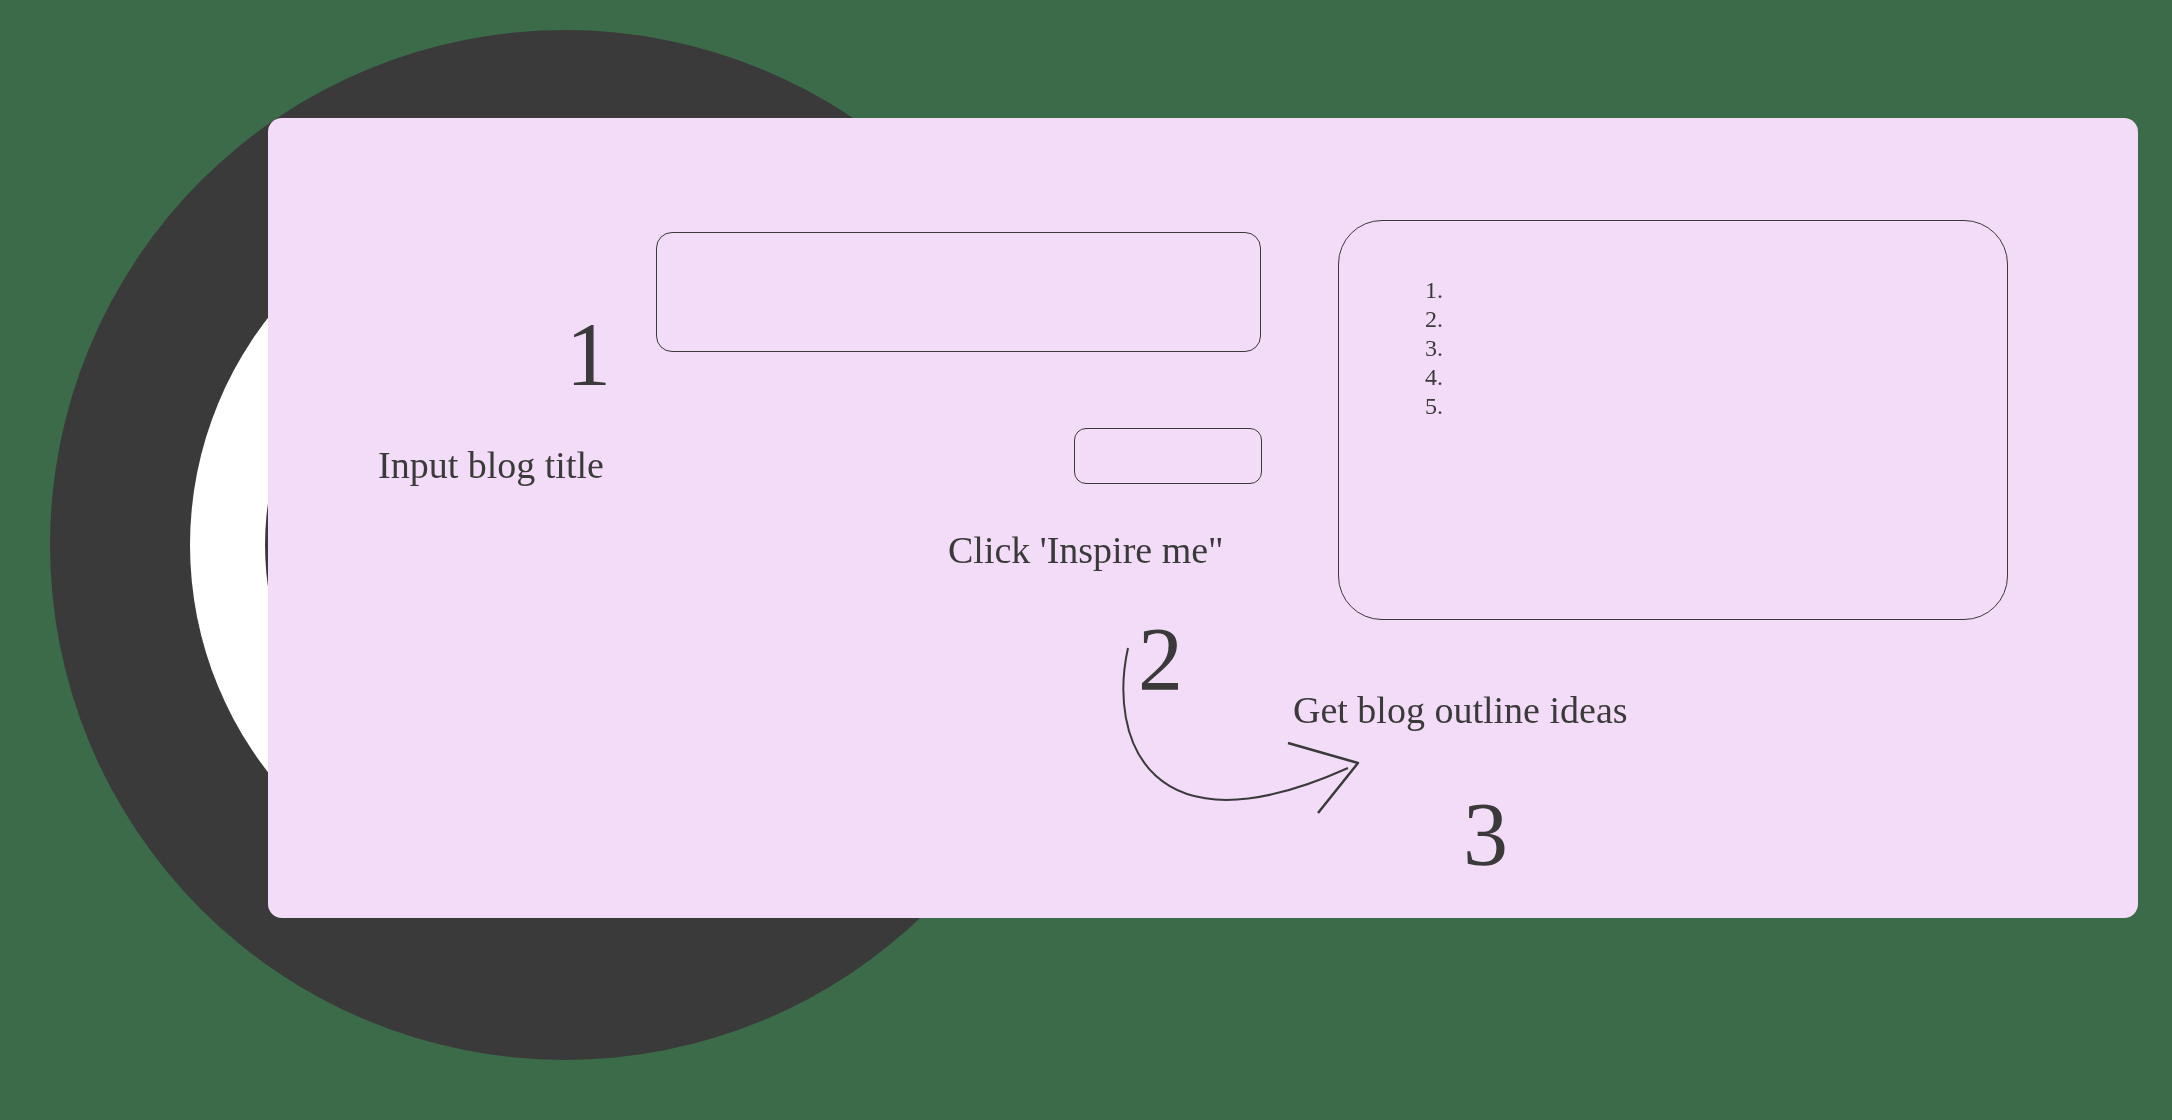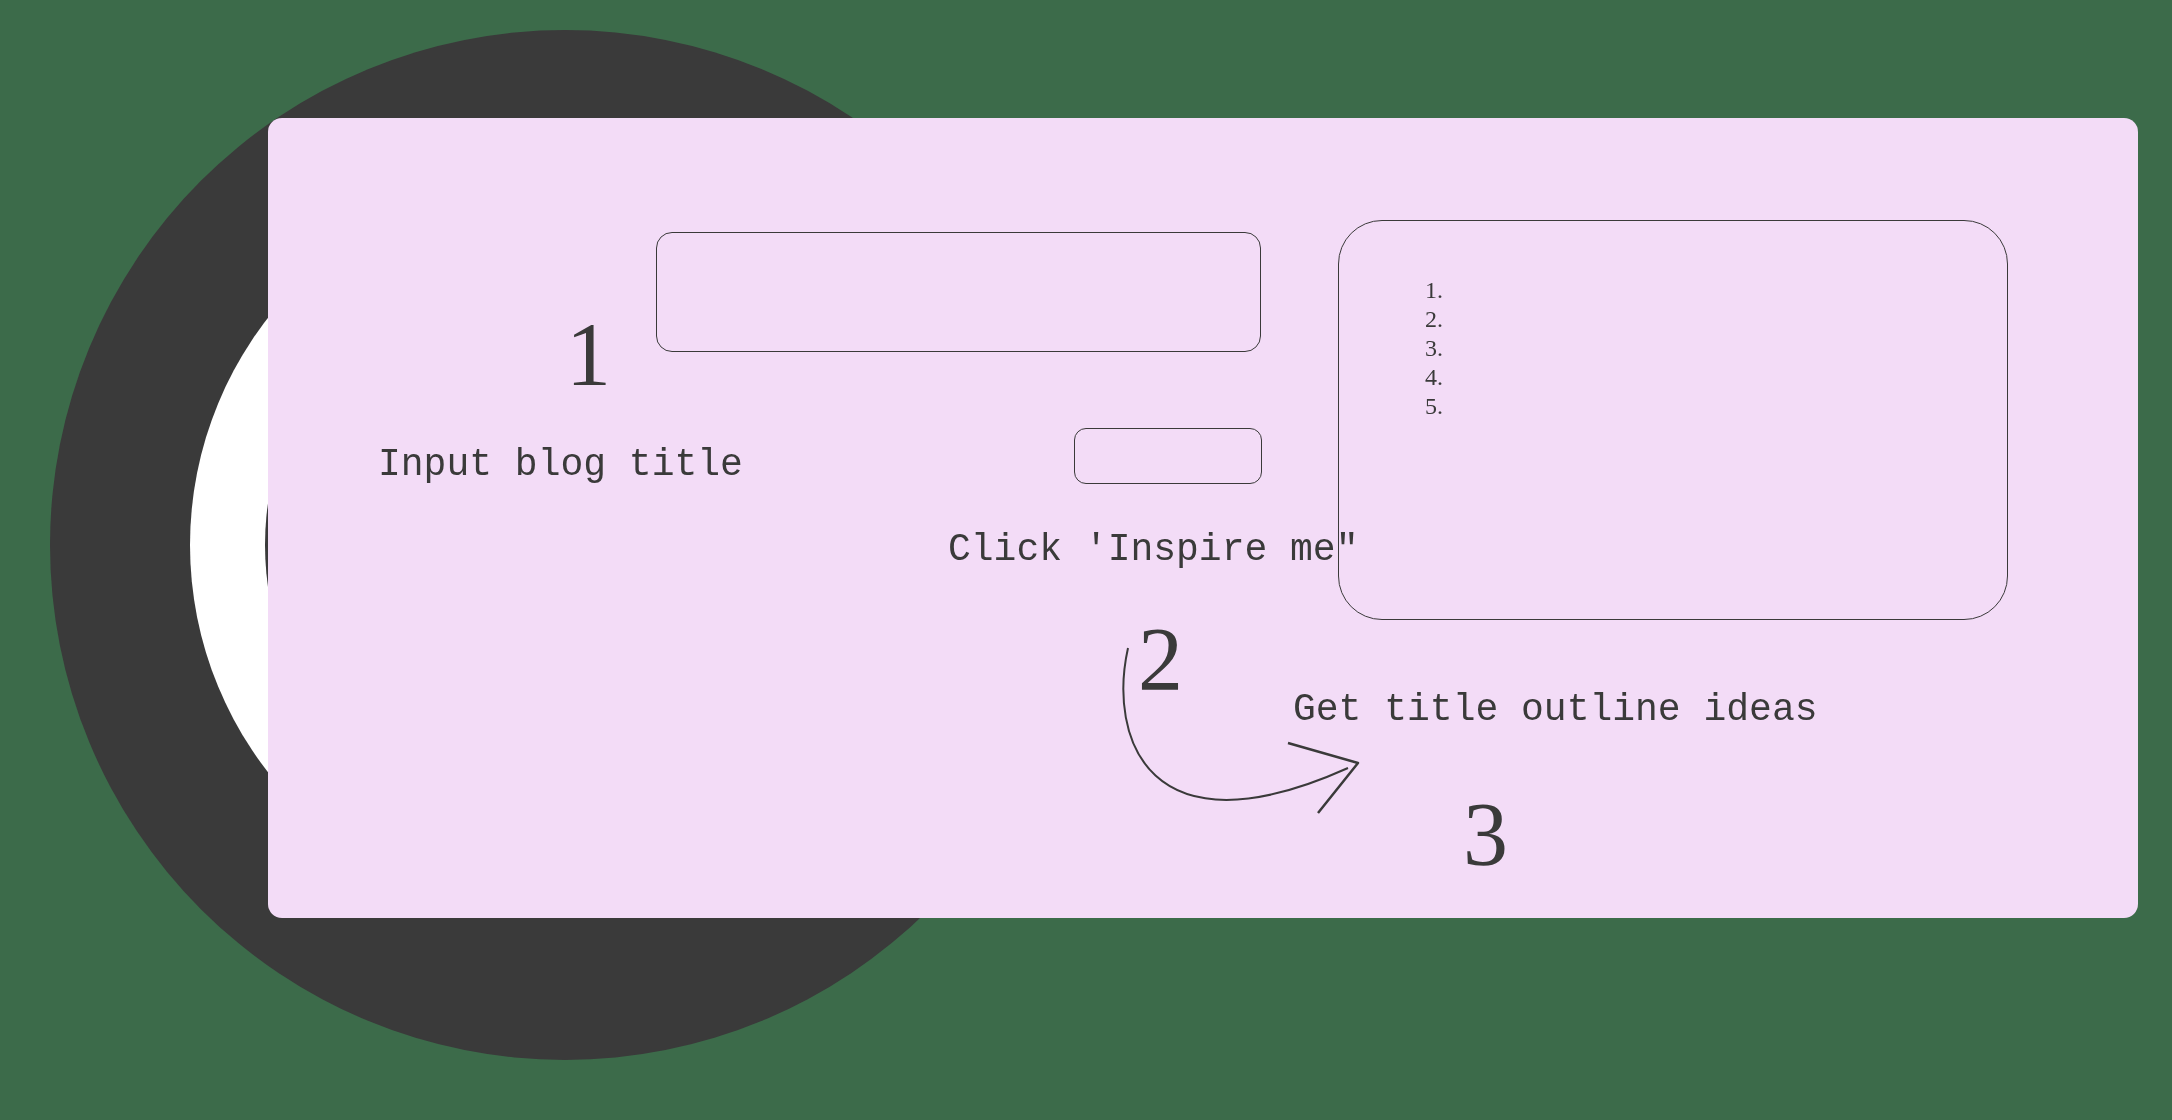--- a/index.html
+++ b/index.html
@@ -50,21 +50,21 @@
     .step-num {
       position: absolute;
       font-size: 90px;
       color: #3a3a3a;
       font-family: Georgia, serif;
     }
     .step-label {
       position: absolute;
       font-size: 38px;
       color: #3a3a3a;
-      font-family: Liberation Mono, monospace;
+      font-family: Liberation Serif, serif;
       text-align: center;
     }
     .num1 { left: 298px; top: 185px; }
     .label1 { left: 110px; top: 325px; }
     .num2 { left: 870px; top: 490px; }
     .label2 { left: 680px; top: 410px; }
     .num3 { left: 1195px; top: 665px; }
     .label3 { left: 1025px; top: 570px; }
     .input-box {
       position: absolute;
@@ -135,21 +135,21 @@
 
   <div class="outline-box">
     <ol class="outline-list">
       <li></li>
       <li></li>
       <li></li>
       <li></li>
       <li></li>
     </ol>
   </div>
-  <div class="step-label label3">Get title outline ideas</div>
+  <div class="step-label label3">Get blog outline ideas</div>
   <div class="step-num num3">3</div>
 
   <svg class="arrow-svg" viewBox="0 0 500 260">
     <path d="M 80 10 C 60 100, 100 220, 300 130" stroke="#3a3a3a" stroke-width="2" fill="none"></path>
     <path d="M 240 105 L 310 125 L 270 175" stroke="#3a3a3a" stroke-width="2.5" fill="none" stroke-linejoin="round"></path>
   </svg>
 
 </div>
 
 </body></html>

